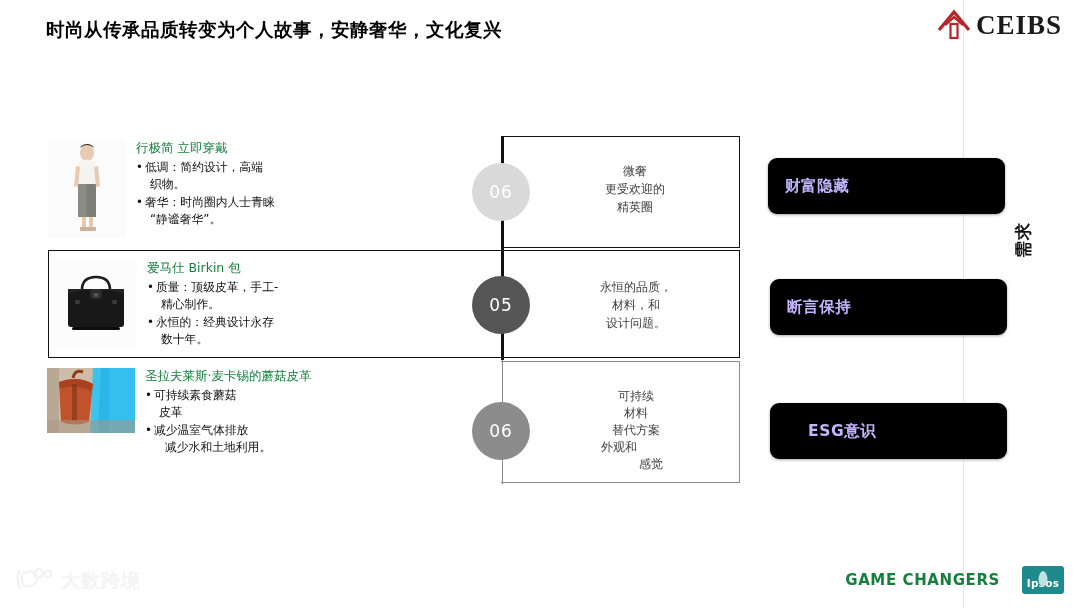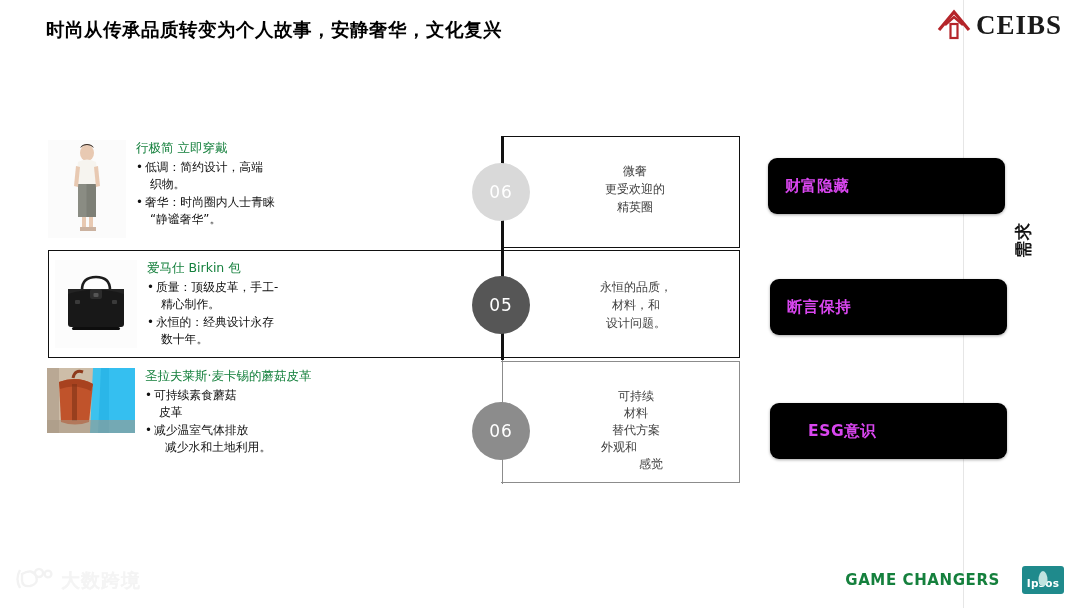--- a/index.html
+++ b/index.html
@@ -48,21 +48,21 @@
     color:#fff;font-size:17px;letter-spacing:1px;font-weight:400;
   }
 
   
   .mid{position:absolute;font-size:12px;line-height:1.5;color:#404040;text-align:center;}
   .mid span{display:block;}
 
   
   .pill{
     position:absolute;width:237px;height:56px;border-radius:9px;background:#000;
-    display:flex;align-items:center;color:#d946ef;
+    display:flex;align-items:center;color:#c4b5fd;
     box-shadow:0 1px 3px rgba(0,0,0,.35);
   }
   .pill span{font-size:15.5px;font-weight:bold;letter-spacing:.6px;}
 
   
   .side-rot{
     position:absolute;left:1012px;top:258px;
     font-size:17px;font-weight:bold;color:#111;letter-spacing:1px;
     transform:rotate(-90deg);transform-origin:left top;white-space:nowrap;
   }

